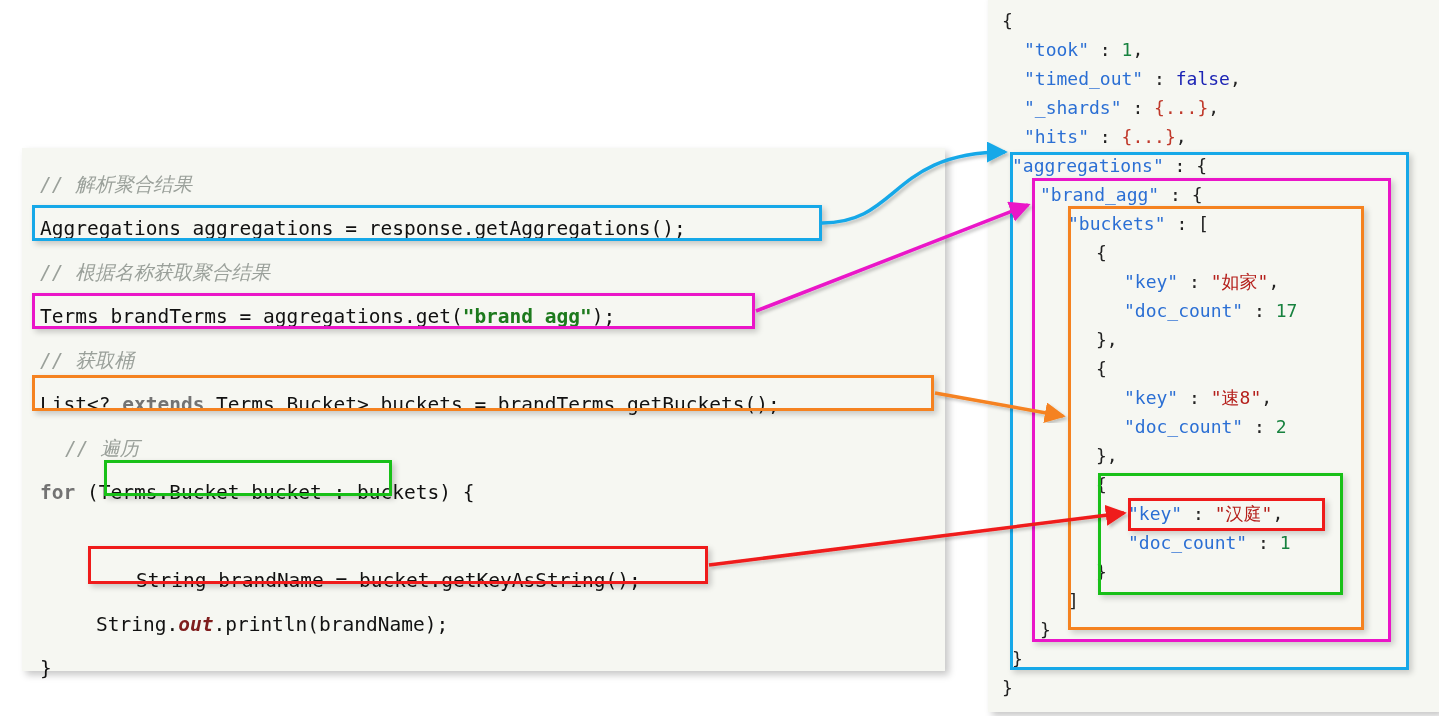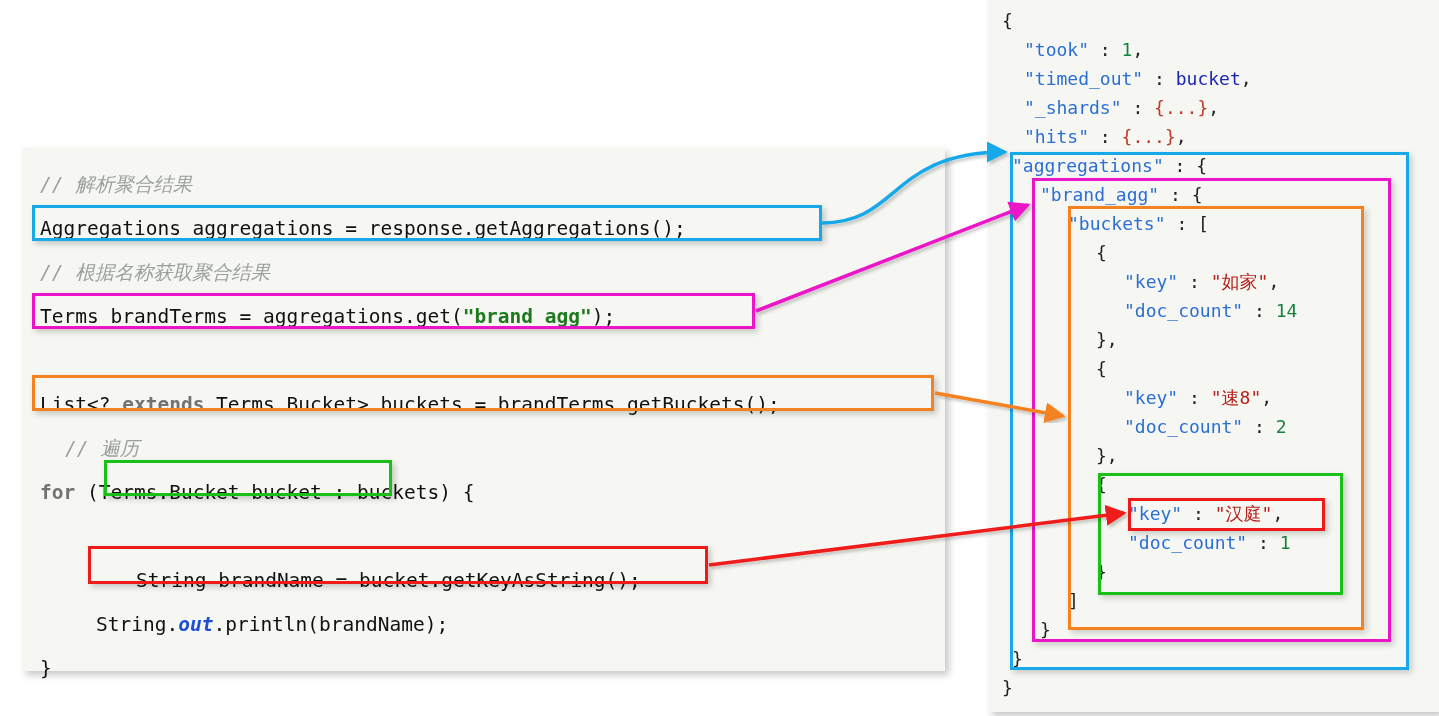--- a/index.html
+++ b/index.html
@@ -19,21 +19,21 @@
   .code-lines{
     position:absolute;left:0;top:0;width:100%;height:100%;
     font-size:19.5px;line-height:45px;
     color:#111111;white-space:pre;
   }
   .ln{position:absolute;left:18px;white-space:pre;}
 
   .cmt{color:#9aa09a;font-style:italic;}
   .kw{color:#737373;font-weight:bold;}
   .str{color:#1d7a1d;font-weight:bold;}
-  .fld{color:#1d4ed8;font-weight:bold;font-style:italic;}
+  .fld{color:#7f1d1d;font-weight:bold;font-style:italic;}
 
   .jsn{
     position:absolute;
     font-size:18px;line-height:29px;
     white-space:pre;color:#222222;
   }
   .jkey{color:#2b6fd4;}
   .jstr-red{color:#b5201c;}
   .jnum{color:#17823f;}
   .jbool{color:#1c24b5;}
@@ -56,55 +56,56 @@
 </style>
 </head>
 <body>
 
 <div class="panel" id="code-panel">
   <div class="code-lines">
     <div class="ln" style="top:58px;"><span>Aggregations aggregations = response.getAggregations();</span></div>
     <div class="ln cmt" style="top:14px;">// 解析聚合结果</div>
     <div class="ln cmt" style="top:102px;">// 根据名称获取聚合结果</div>
     <div class="ln" style="top:146px;"><span>Terms brandTerms = aggregations.get(</span><span class="str">"brand_agg"</span><span>);</span></div>
+    <div class="ln cmt" style="top:190px;">// 获取桶</div>
     <div class="ln" style="top:234px;"><span>List&lt;? </span><span class="kw">extends</span><span> Terms.Bucket&gt; buckets = brandTerms.getBuckets();</span></div>
     <div class="ln cmt" style="top:278px;margin-left:25px;">// 遍历</div>
     <div class="ln" style="top:322px;text-align:center;"><span class="kw">for</span><span> (</span><span>Terms.Bucket bucket</span><span> : buckets) {</span></div>
     <div class="ln" style="top:410px;left:74px;margin-left:40px;"><span>String brandName = bucket.getKeyAsString();</span></div>
     <div class="ln" style="top:454px;left:74px;"><span>String.</span><span class="fld">out</span><span>.println(brandName);</span></div>
     <div class="ln" style="top:498px;">}</div>
   </div>
 </div>
 
 <div class="hl hl-blue" style="left:32px;top:205px;width:790px;height:36px;"></div>
 <div class="hl hl-magenta" style="left:32px;top:293px;width:723px;height:36px;"></div>
 <div class="hl hl-orange" style="left:32px;top:375px;width:902px;height:36px;"></div>
 <div class="hl hl-green" style="left:104px;top:460px;width:288px;height:36px;"></div>
 <div class="hl hl-red" style="left:88px;top:546px;width:620px;height:38px;"></div>
 
 <div class="panel" id="json-panel">
   <div class="jsn" style="left:14px;top:12px;">{</div>
 
   <div class="jsn" style="left:36px;top:41px;"><span class="jkey">"took"</span><span> : </span><span class="jnum">1</span><span>,</span></div>
 
-  <div class="jsn" style="left:36px;top:70px;"><span class="jkey">"timed_out"</span><span> : </span><span class="jbool">bucket</span><span>,</span></div>
+  <div class="jsn" style="left:36px;top:70px;"><span class="jkey">"timed_out"</span><span> : </span><span class="jbool">false</span><span>,</span></div>
 
   <div class="jsn" style="left:36px;top:99px;"><span class="jkey">"_shards"</span><span> : </span><span class="jdots">{...}</span><span>,</span></div>
 
   <div class="jsn" style="left:36px;top:128px;"><span class="jkey">"hits"</span><span> : </span><span class="jdots">{...}</span><span>,</span></div>
 
   <div class="jsn" style="left:24px;top:157px;"><span class="jkey">"aggregations"</span><span> : </span><span>{</span></div>
 
   <div class="jsn" style="left:52px;top:186px;"><span class="jkey">"brand_agg"</span><span> : </span><span>{</span></div>
 
   <div class="jsn" style="left:80px;top:215px;"><span class="jkey">"buckets"</span><span> : </span><span>[</span></div>
 
   <div class="jsn" style="left:108px;top:244px;">{</div>
   <div class="jsn" style="left:136px;top:273px;"><span class="jkey">"key"</span><span> : </span><span class="jstr-red">"如家"</span><span>,</span></div>
-  <div class="jsn" style="left:136px;top:302px;"><span class="jkey">"doc_count"</span><span> : </span><span class="jnum">14</span></div>
+  <div class="jsn" style="left:136px;top:302px;"><span class="jkey">"doc_count"</span><span> : </span><span class="jnum">17</span></div>
   <div class="jsn" style="left:108px;top:331px;">},</div>
 
   <div class="jsn" style="left:108px;top:360px;">{</div>
   <div class="jsn" style="left:136px;top:389px;"><span class="jkey">"key"</span><span> : </span><span class="jstr-red">"速8"</span><span>,</span></div>
   <div class="jsn" style="left:136px;top:418px;"><span class="jkey">"doc_count"</span><span> : </span><span class="jnum">2</span></div>
   <div class="jsn" style="left:108px;top:447px;">},</div>
 
   <div class="jsn" style="left:108px;top:476px;">{</div>
   <div class="jsn" style="left:140px;top:505px;"><span class="jkey">"key"</span><span> : </span><span class="jstr-red">"汉庭"</span><span>,</span></div>
   <div class="jsn" style="left:140px;top:534px;"><span class="jkey">"doc_count"</span><span> : </span><span class="jnum">1</span></div>

